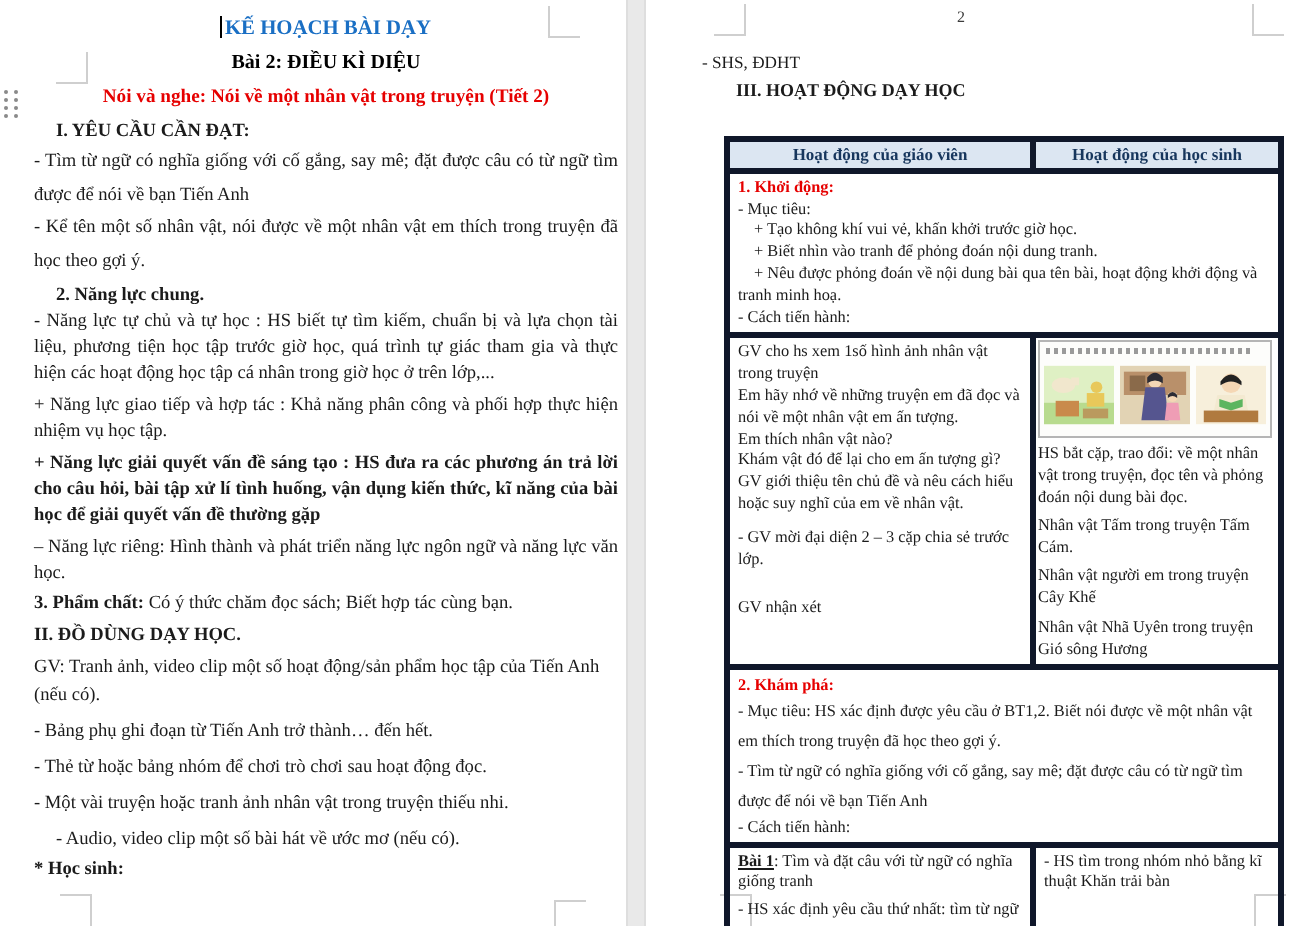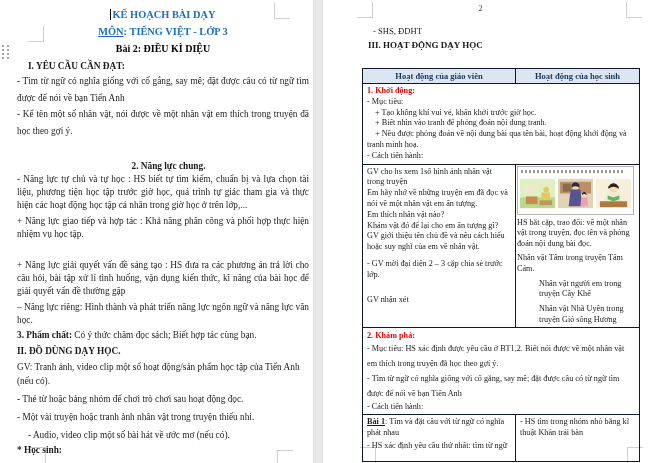--- a/index.html
+++ b/index.html
@@ -33,34 +33,34 @@
   .hd{font-weight:bold;line-height:12px;margin:1px 0;padding-left:11px;}
   .para{line-height:16.5px;text-align:justify;}
   .para2{line-height:13px;text-align:justify;}
   .pmix{line-height:13.5px;}
   .blist{line-height:13.5px;margin-top:4.5px;}
   .ind{padding-left:11px;}
   .cursor{display:inline-block;width:1px;height:11px;background:#000;vertical-align:-2px;margin-right:1px;}
 
   
   .rp-num{position:absolute;top:4px;left:0;width:315px;text-align:center;font-size:8px;color:#3c3c3c;}
-  .rp-shs{position:absolute;top:26px;left:50px;font-size:8.6px;}
+  .rp-shs{position:absolute;top:26px;left:28px;font-size:8.6px;}
   .rp-head{position:absolute;top:40px;left:45px;font-size:9px;font-weight:bold;}
 
   table.act{position:absolute;top:68px;left:39px;width:277px;border-collapse:collapse;table-layout:fixed;}
   table.act col.c1{width:153px;} table.act col.c2{width:124px;}
-  table.act th,table.act td{border:1px solid #0f172a;vertical-align:top;
+  table.act th,table.act td{border:3px solid #0f172a;vertical-align:top;
       font-size:8.2px;line-height:10.8px;padding:2px 4px;overflow:hidden;box-sizing:border-box;}
   table.act th{background:#dce6f2;color:#17365d;text-align:center;font-size:8.5px;
       font-weight:bold;height:15px;vertical-align:middle;padding:1px 2px;}
   .sec-title{color:#e60000;font-weight:bold;}
   .plus{ text-indent:8px;}
   .roomy div{line-height:15px;}
   .roomy .sec-title,.roomy .last{line-height:11px;}
-  .gap6{margin-top:6px;} .gap4{margin-top:4px;margin-left:22px;} .gap14{margin-top:14px;} .gap3{margin-top:3px;}
+  .gap6{margin-top:6px;} .gap4{margin-top:4px;} .gap14{margin-top:14px;} .gap3{margin-top:3px;}
   .u{text-decoration:underline;}
   .b{font-weight:bold;}
 
   
   .pic{width:117px;height:49px;border:1px solid #b5b5b5;background:#fdfdfb;box-sizing:border-box;
        padding:2px;display:flex;flex-direction:column;}
   .pic-caption{height:4px;width:92%;margin:1px 0 2px 1px;
        background:repeating-linear-gradient(90deg,#9a9a9a 0 2px,transparent 2px 4px);}
   .panels{display:flex;gap:3px;flex:1;}
   .panels svg{flex:1;height:37px;}
@@ -82,34 +82,35 @@
         <i></i>
         <i></i>
         <i></i>
         <i></i>
         <i></i>
         <i></i>
     </div>
 
     <div class="lp-content">
       <div class="c t-blue"><span class="cursor"></span><span>KẾ HOẠCH BÀI DẠY</span></div>
-      <div class="c t-blue"><span class="u">MÔN</span><span>: TIẾNG VIỆT - LỚP 3</span></div>
       <div class="c t-black">Bài 2: ĐIỀU KÌ DIỆU</div>
+      <div class="c t-red">Nói và nghe: Nói về một nhân vật trong truyện (Tiết 2)</div>
 
       <div class="hd">I. YÊU CẦU CẦN ĐẠT:</div>
       <div class="para">- Tìm từ ngữ có nghĩa giống với cố gắng, say mê; đặt được câu có từ ngữ tìm được để nói về bạn Tiến Anh</div>
       <div class="para">- Kể tên một số nhân vật, nói được về một nhân vật em thích trong truyện đã học theo gợi ý.</div>
-      <div class="hd" style="margin-top:21px;text-align:center;">2. Năng lực chung.</div>
+      <div class="hd" style="margin-top:3px;">2. Năng lực chung.</div>
       <div class="para2">- Năng lực tự chủ và tự học : HS biết tự tìm kiếm, chuẩn bị và lựa chọn tài liệu, phương tiện học tập trước giờ học, quá trình tự giác tham gia  và thực hiện các hoạt động học tập cá nhân trong giờ học ở trên lớp,...</div>
       <div class="para2" style="margin-top:3px;">+ Năng lực giao tiếp và hợp tác : Khả năng phân công và phối hợp thực hiện nhiệm vụ học tập.</div>
-      <div class="para2" style="margin-top:18px;">+ Năng lực giải quyết vấn đề sáng tạo : HS đưa ra các phương án trả lời cho câu hỏi, bài tập xử lí tình huống, vận dụng kiến thức, kĩ năng của bài học để giải quyết vấn đề thường gặp</div>
+      <div class="para2" style="margin-top:3px;font-weight:bold;">+ Năng lực giải quyết vấn đề sáng tạo : HS đưa ra các phương án trả lời cho câu hỏi, bài tập xử lí tình huống, vận dụng kiến thức, kĩ năng của bài học để giải quyết vấn đề thường gặp</div>
       <div class="para2" style="margin-top:3px;">– Năng lực riêng: Hình thành và phát triển năng lực ngôn ngữ và năng lực văn học.</div>
       <div class="pmix" style="margin-top:2px;"><span class="b">3. Phẩm chất:</span><span> Có ý thức chăm đọc sách; Biết hợp tác cùng bạn.</span></div>
       <div class="hd" style="padding-left:0;margin-top:2px;">II. ĐỒ DÙNG DẠY HỌC.</div>
       <div class="blist">GV:  Tranh ảnh, video clip một số hoạt động/sản phẩm học tập của Tiến Anh (nếu có).</div>
+      <div class="blist">- Bảng phụ ghi đoạn từ Tiến Anh trở thành… đến hết.</div>
       <div class="blist">- Thẻ từ hoặc bảng nhóm để chơi trò chơi sau hoạt động đọc.</div>
       <div class="blist">- Một vài truyện hoặc tranh ảnh nhân vật trong truyện thiếu nhi.</div>
       <div class="blist ind">- Audio, video clip một số bài hát về ước mơ (nếu có).</div>
       <div class="blist b" style="margin-top:2px;">* Học sinh:</div>
     </div>
   </div>
 
   <div class="page-gap"></div>
   <div class="right-sliver"></div>
 
@@ -201,21 +202,21 @@
         <td colspan="2" class="roomy" style="height:73px;">
           <div class="sec-title">2. Khám phá:</div>
           <div>- Mục tiêu: HS xác định được yêu cầu ở BT1,2. Biết nói được về một nhân vật em thích trong truyện đã học theo gợi ý.</div>
           <div>- Tìm từ ngữ có nghĩa giống với cố gắng, say mê; đặt được câu có từ ngữ tìm được để nói về bạn Tiến Anh</div>
           <div class="last">- Cách tiến hành:</div>
         </td>
       </tr>
 
       <tr>
         <td style="height:47px;">
-          <div><span class="b u">Bài 1</span><span>: Tìm và đặt câu với từ ngữ có nghĩa phát nhau</span></div>
+          <div><span class="b u">Bài 1</span><span>: Tìm và đặt câu với từ ngữ có nghĩa giống tranh</span></div>
           <div class="gap3">- HS xác định yêu cầu thứ nhất: tìm từ ngữ</div>
         </td>
         <td style="">
           <div>- HS tìm trong nhóm nhỏ bằng kĩ thuật Khăn trải bàn</div>
         </td>
       </tr>
     </tbody>
       </table>
   </div>
 </div>

